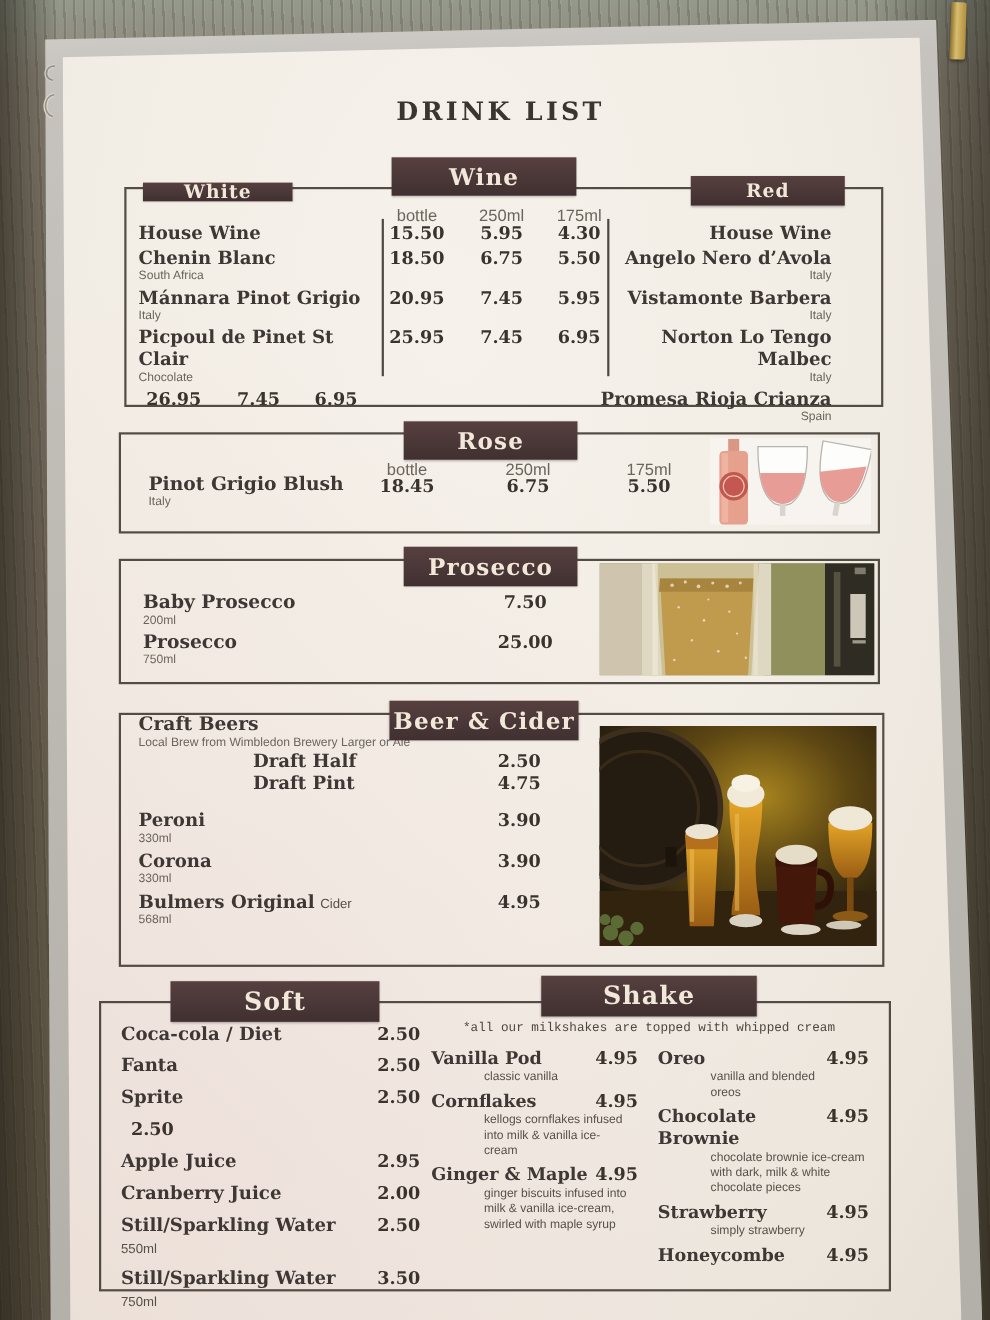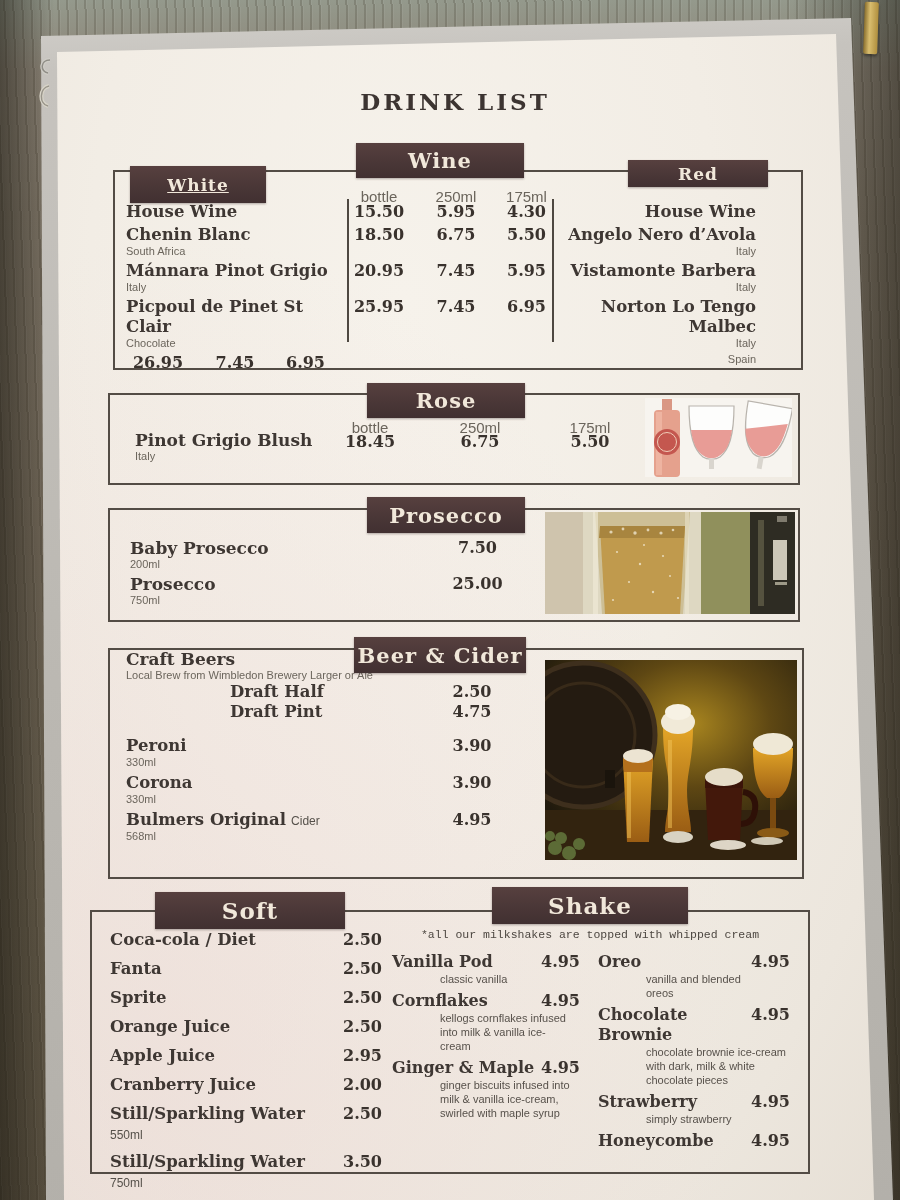--- a/index.html
+++ b/index.html
@@ -48,21 +48,21 @@
   .box{position:absolute;border:2px solid #534c45;z-index:1;}
   
   .name{font-weight:700;color:#3e3733;font-size:16.5px;line-height:20px;display:block;}
   .sub{font-family:"Liberation Sans","DejaVu Sans",sans-serif;font-weight:400;color:#6b655c;font-size:11px;line-height:13px;display:block;}
   .price{font-weight:700;color:#39322d;font-size:16px;line-height:20px;}
   .colhead{font-family:"Liberation Sans","DejaVu Sans",sans-serif;color:#6b655c;font-size:15px;}
   .suffix{font-family:"Liberation Sans","DejaVu Sans",sans-serif;font-weight:400;color:#55504a;font-size:12px;}
   
   #wine-box{left:113px;top:170px;width:686px;height:196px;}
   #wine-banner{left:356px;top:143px;width:168px;height:35px;font-size:21px;}
-  #white-banner{left:130px;top:166px;width:136px;height:37px;font-size:17px;text-decoration:underline;}
+  #white-banner{left:130px;top:166px;width:136px;height:17px;font-size:17px;}
   #red-banner{left:628px;top:160px;width:140px;height:27px;font-size:17px;}
   #wine-colheads{left:126px;top:188px;width:660px;display:flex;z-index:2;}
   #wine-rows{left:126px;top:202px;width:660px;z-index:2;}
   .wrow{display:flex;align-items:flex-start;margin-bottom:3px;}
   .wcell{width:221px;}
   .pc1{width:64px;text-align:center;}
   .pc2{width:90px;text-align:center;}
   .pc3{width:51px;text-align:center;}
   .rcell{flex:1;text-align:right;padding-right:30px;}
   .vrule{position:absolute;width:2px;background:#4e4841;z-index:2;}
@@ -190,20 +190,21 @@
     <div class="rcell">
       <span class="name">Norton Lo Tengo Malbec</span>
       <span class="sub">Italy</span>
     </div>
   </div>
   <div class="wrow">
     <div class="pc1"><span class="price">26.95</span></div>
     <div class="pc2"><span class="price">7.45</span></div>
     <div class="pc3"><span class="price">6.95</span></div>
     <div class="rcell">
+      <span class="name">Promesa Rioja Crianza</span>
       <span class="sub">Spain</span>
     </div>
   </div>
 </div>
 
 <div id="rose-box" class="box"></div>
 <div id="rose-banner" class="banner">Rose</div>
 <div class="rose-h colhead abs" style="left:335px;top:419px;">bottle</div>
 <div class="rose-h colhead abs" style="left:445px;top:419px;">250ml</div>
 <div class="rose-h colhead abs" style="left:555px;top:419px;">175ml</div>
@@ -390,23 +391,20 @@
       </div>
     <div class="sprice price">2.50</div>
   </div>
   <div class="srow">
     <div class="sname">
         <span class="name">Sprite</span>
       </div>
     <div class="sprice price">2.50</div>
   </div>
   <div class="srow">
-    <div class="sname">
-        <span class="name">Orange Juice</span>
-      </div>
     <div class="sprice price">2.50</div>
   </div>
   <div class="srow">
     <div class="sname">
         <span class="name">Apple Juice</span>
       </div>
     <div class="sprice price">2.95</div>
   </div>
   <div class="srow">
     <div class="sname">

